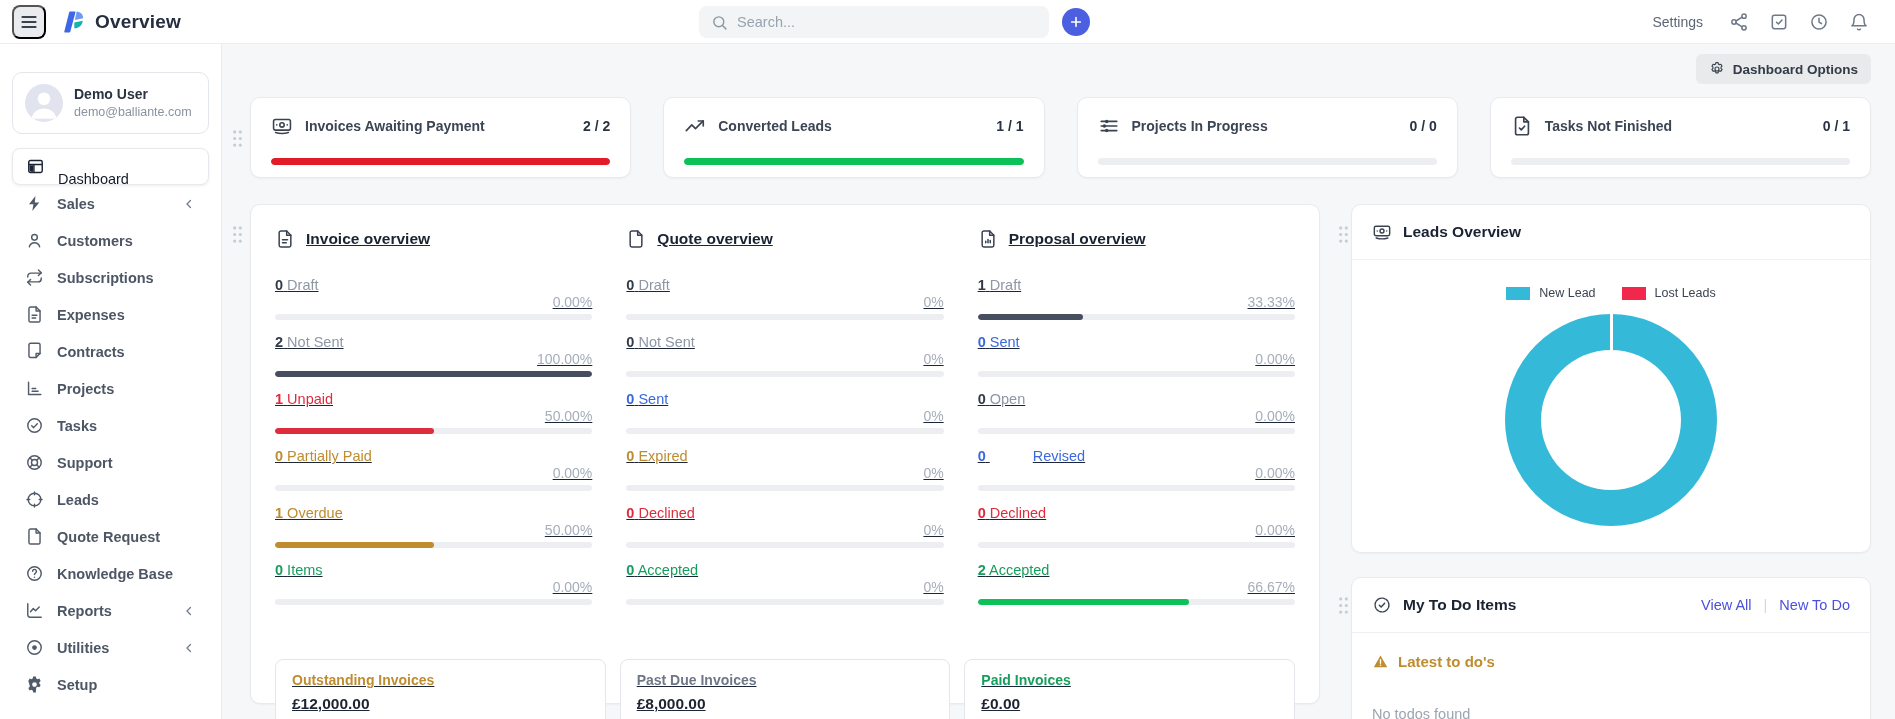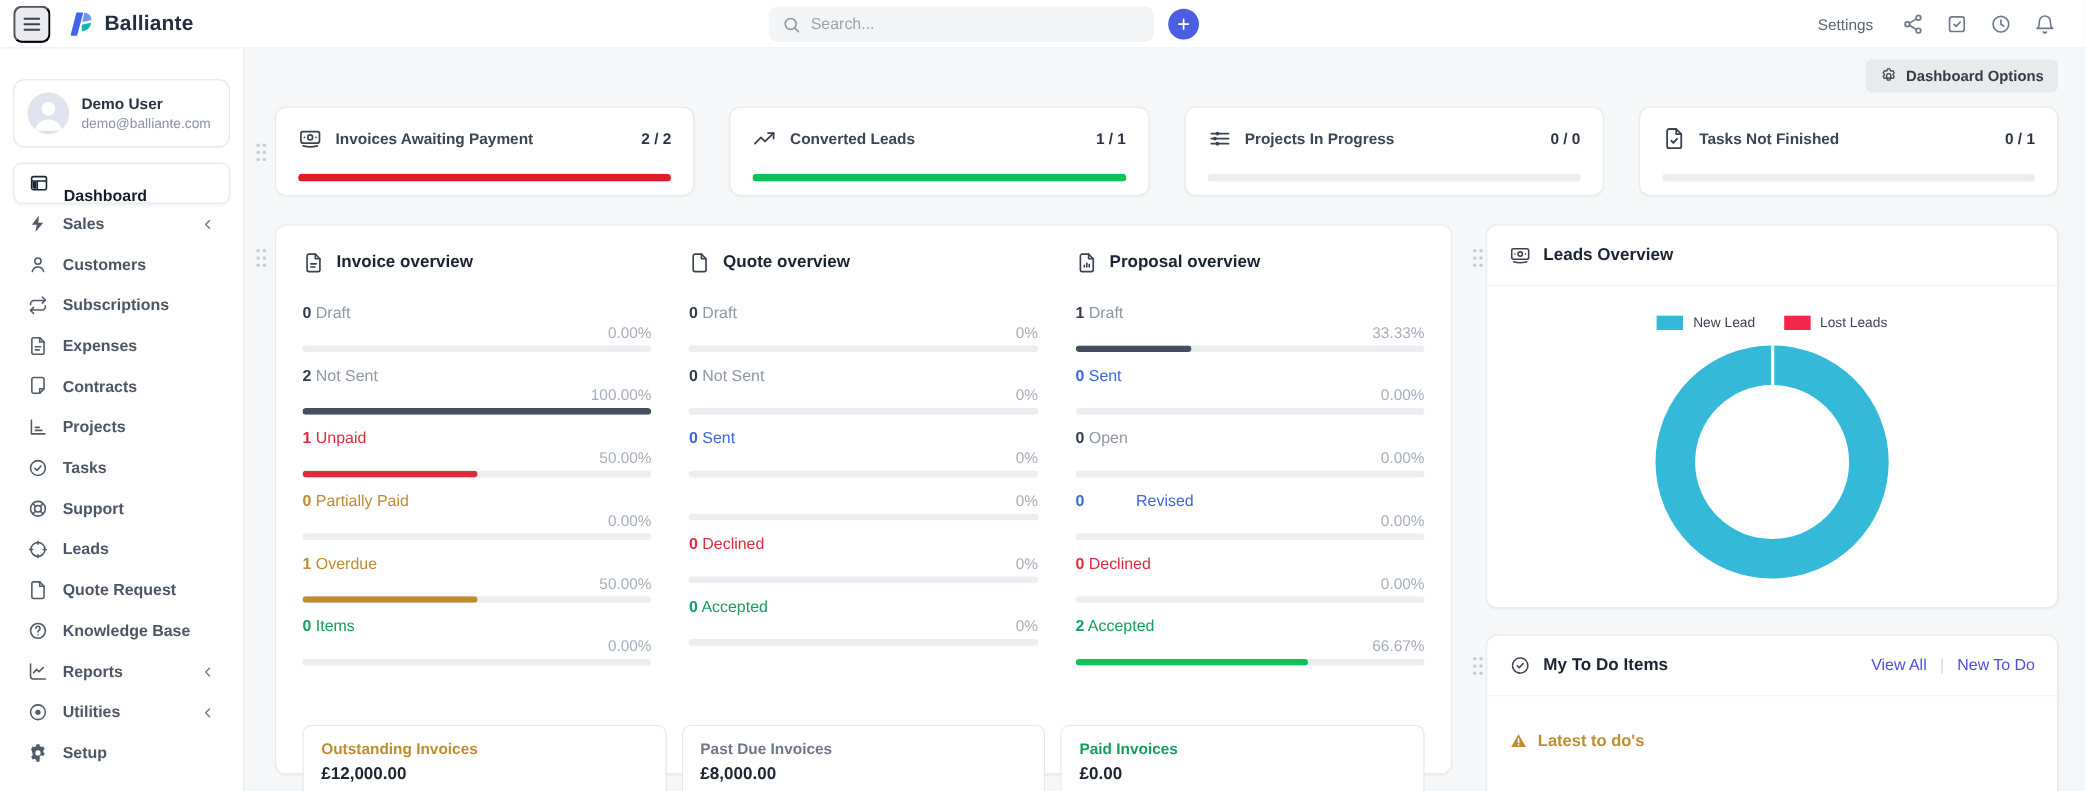--- a/index.html
+++ b/index.html
@@ -31,41 +31,41 @@
   .avatar{width:38px;height:38px;border-radius:50%;background:#e1e4ee;overflow:hidden;flex:none;}
   .profile-name{font-size:14px;font-weight:700;color:#2a3342;line-height:1.25;}
   .profile-email{font-size:12.5px;color:#8a93a1;line-height:1.3;}
   .menu{margin-top:14px;}
   .side-item{height:37px;display:flex;align-items:center;gap:13px;padding:0 13px;border-radius:8px;color:#4d5665;cursor:pointer;}
   .side-item .side-ic{width:19px;height:19px;color:#515a69;}
   .side-label{font-size:14.5px;font-weight:600;flex:1;white-space:nowrap;}
   .side-chev{width:14px;height:14px;color:#717b88;}
   .side-item.active{border:1px solid #e7e9ed;background:#fff;box-shadow:0 1px 3px rgba(20,30,50,.08);color:#141c2b;}
   .side-item.active .side-ic{color:#1b2433;}
-  .side-item.active .side-label{font-weight:700;margin-top:24px;}
+  .side-item.active .side-label{font-weight:400;margin-top:24px;}
 
   
   .content{position:absolute;top:44px;left:222px;right:0;bottom:0;overflow:hidden;}
   .options-row{display:flex;justify-content:flex-end;margin:10px 24px 0;}
   .dash-options-btn{display:flex;align-items:center;gap:8px;background:#e8eaec;border:none;border-radius:6px;height:30px;padding:0 13px;font-family:"Liberation Sans",sans-serif;font-size:13.5px;font-weight:600;color:#333b47;cursor:pointer;}
   .dash-options-btn .ic{width:16px;height:16px;color:#3c4450;}
 
   .card{background:#fff;border:1px solid #e8eaed;border-radius:10px;box-shadow:0 1px 2px rgba(16,24,40,.04);}
 
   .stats-row{display:flex;gap:32px;margin:13px 24px 0 28px;}
   .stat-card{flex:1;height:81px;padding:17px 20px;cursor:pointer;}
   .stat-top{display:flex;align-items:center;gap:12px;}
   .stat-top .ic{width:22px;height:22px;color:#3a4351;}
   .stat-label{font-size:14px;font-weight:600;color:#3c4554;flex:1;}
   .stat-value{font-size:14px;font-weight:600;color:#2a3342;}
   .stat-bar{height:7px;border-radius:4px;background:#eceef1;margin-top:21px;overflow:hidden;}
   .stat-bar i{display:block;height:100%;border-radius:4px;}
 
   .main-row{display:flex;gap:31px;margin:26px 24px 0 28px;align-items:flex-start;}
-  .overview-card{width:1070px;height:500px;padding:24px;}
+  .overview-card{width:1070px;height:500px;padding:24px;text-decoration:underline;}
   .ov-columns{display:grid;grid-template-columns:1fr 1fr 1fr;column-gap:34px;}
   .ov-head{display:flex;align-items:center;gap:11px;margin-bottom:28px;}
   .ov-head .ic{width:20px;height:20px;color:#3a4250;}
   .ov-title{font-size:15.5px;font-weight:700;color:#1a2332;}
   .ov-row{margin-bottom:14px;}
   .ov-line1{font-size:14.5px;height:18px;}
   .ov-count{font-weight:700;}
   .ov-pct{text-align:right;font-size:14px;color:#a6aebb;height:16px;margin-top:-1px;}
   .bar{height:6px;border-radius:3px;background:#eceef1;margin-top:4px;overflow:hidden;}
   .bar i{display:block;height:100%;border-radius:3px;}
@@ -86,21 +86,21 @@
   .donut-wrap{position:relative;width:212px;height:212px;margin:14px auto 0;}
   .donut{position:absolute;inset:0;border-radius:50%;}
   .donut-notch{position:absolute;left:calc(50% - 1.5px);top:0;width:3px;height:37px;background:#fff;}
   .donut-hole{position:absolute;left:36px;top:36px;width:140px;height:140px;border-radius:50%;background:#fff;}
 
   .todo-panel{height:240px;}
   .todo-links{display:flex;align-items:center;gap:12px;font-size:14.5px;}
   .todo-link{color:#4b4fdc;cursor:pointer;text-decoration:none;}
   .vsep{color:#d4d8df;}
   .todo-body{padding:20px;}
-  .latest-row{display:flex;align-items:center;gap:9px;color:#bf8c2f;font-size:15px;font-weight:700;margin-top:12px;}
+  .latest-row{display:flex;align-items:center;gap:9px;color:#bf8c2f;font-size:15px;font-weight:700;margin-top:0;}
   .latest-row .ic{width:17px;height:17px;}
   .todo-empty{font-size:14.5px;color:#9aa5b1;margin-top:36px;}
 
   .drag-handle{position:absolute;width:15px;height:21px;color:#c6ccd6;cursor:grab;}
 </style>
 </head>
 <body>
 
 <header class="topbar">
   <button class="hamburger">
@@ -111,21 +111,21 @@
       </span>
   </button>
   <div class="brand">
     <span class="ic brand-mark">
         <svg viewBox="0 0 32 32">
           <path d="M12.5 3h5.5a1 1 0 0 1 1 1.3L12.6 28a1.3 1.3 0 0 1-1.2 1H6.3a1 1 0 0 1-1-1.3L11.3 4a1.3 1.3 0 0 1 1.2-1z" fill="#3f66e8"></path>
           <path d="M20.5 3c4.7.3 8 3.8 8 8.4l-10.2 2.2z" fill="#6d9af0"></path>
           <path d="M17.6 16.6l10.4-2.2c-.4 5.4-4.6 9.3-10.4 9.3z" fill="#17b3ad"></path>
         </svg>
       </span>
-    <span class="brand-name">Balliante</span>
+    <span class="brand-name">Overview</span>
   </div>
   <div class="searchbar">
     <span class="ic">
         <svg viewBox="0 0 24 24" fill="none" stroke="currentColor" stroke-width="2" stroke-linecap="round">
           <circle cx="11" cy="11" r="7"></circle>
           <path d="M16.3 16.3L21 21"></path>
         </svg>
       </span>
     <input type="text" placeholder="Search..." style="">
   </div>
@@ -518,20 +518,21 @@
                 </div>
   </div>
               <div class="ov-row">
     <div class="ov-line1"><span class="ov-count" style="color: rgb(59, 105, 221);">0</span> <span class="ov-label" style="color: rgb(59, 105, 221);">Sent</span></div>
     <div class="ov-pct">0%</div>
     <div class="bar">
                   <i style="width: 0%; background: rgb(59, 105, 221);"></i>
                 </div>
   </div>
               <div class="ov-row">
+    <div class="ov-line1"><span class="ov-count" style="color: rgb(191, 140, 47);">0</span> <span class="ov-label" style="color: rgb(191, 140, 47);">Expired</span></div>
     <div class="ov-pct">0%</div>
     <div class="bar">
                   <i style="width: 0%; background: rgb(191, 140, 47);"></i>
                 </div>
   </div>
               <div class="ov-row">
     <div class="ov-line1"><span class="ov-count" style="color: rgb(221, 44, 60);">0</span> <span class="ov-label" style="color: rgb(221, 44, 60);">Declined</span></div>
     <div class="ov-pct">0%</div>
     <div class="bar">
                   <i style="width: 0%; background: rgb(221, 44, 60);"></i>

